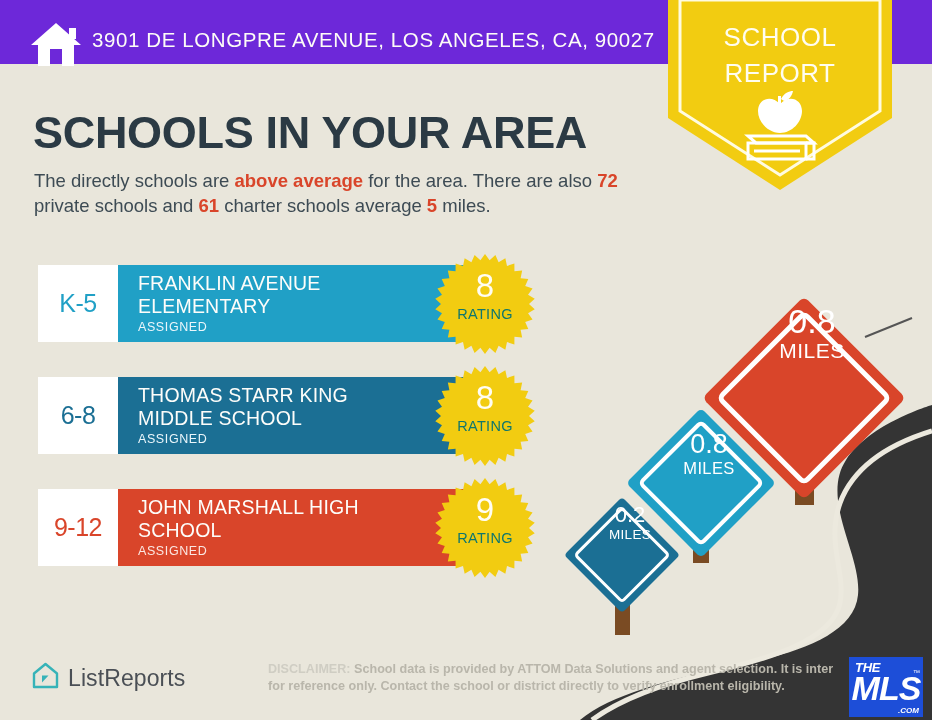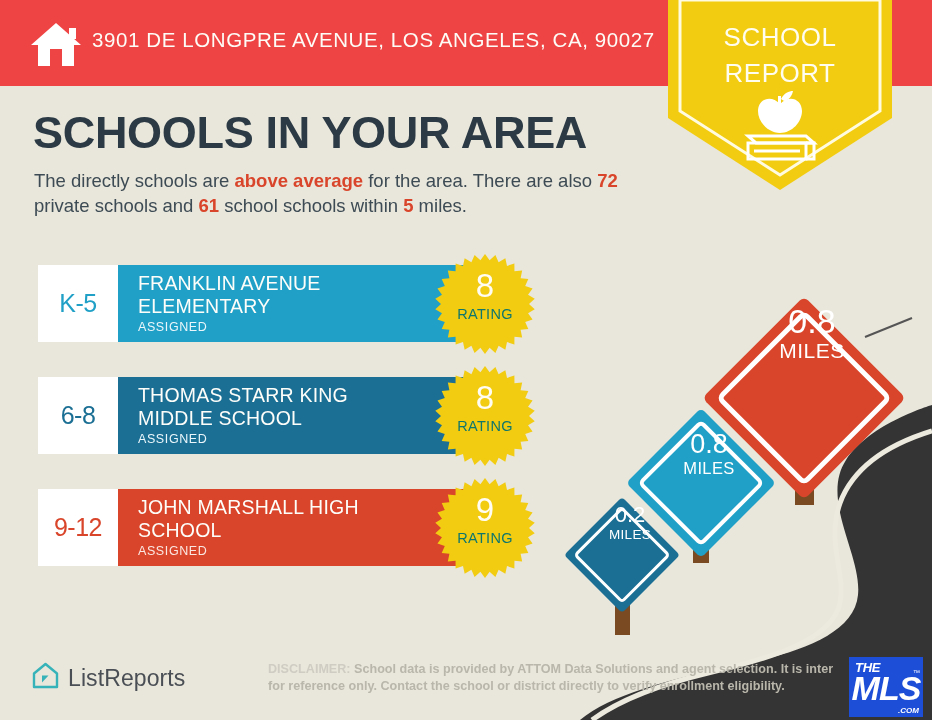--- a/index.html
+++ b/index.html
@@ -6,22 +6,22 @@
   body{
     width:932px;height:720px;overflow:hidden;
     background:#e9e6db;
     font-family:"Liberation Sans","DejaVu Sans",sans-serif;
     position:relative;
   }
   #stage{position:absolute;inset:0;width:932px;height:720px;overflow:hidden;}
 
   
   .header-bar{
-    position:absolute;left:0;top:0;width:932px;height:86px;
-    background:#ef4444;
+    position:absolute;left:0;top:0;width:932px;height:64px;
+    background:#6d28d9;
   }
   .home-icon{position:absolute;left:28px;top:16px;width:56px;height:56px;}
   .addr{
     position:absolute;left:92px;top:28px;
     font-size:20.5px;letter-spacing:.6px;color:#fdfcf7;
     font-weight:400;white-space:nowrap;
   }
 
   
   .pennant{position:absolute;left:668px;top:0;width:224px;height:190px;}
@@ -153,21 +153,21 @@
       <line x1="86" y1="151" x2="132" y2="151" stroke="#ffffff" stroke-width="3"></line>
     </svg>
     <div class="pen-title">
       <span>SCHOOL</span>
       <span class="l2">REPORT</span>
     </div>
   </div>
 
   <div class="headline">SCHOOLS IN YOUR AREA</div>
   <div class="subline">
-    <span>The directly schools are </span><b>above average</b><span> for the area. There are also </span><b>72</b><span> private schools and </span><b>61</b><span> school schools within </span><b>5</b><span> miles.</span>
+    <span>The directly schools are </span><b>above average</b><span> for the area. There are also </span><b>72</b><span> private schools and </span><b>61</b><span> charter schools average </span><b>5</b><span> miles.</span>
   </div>
 
   <div class="row r1" style="top:265px;width:500px;">
     <div class="gradebox">
       <span id="g1" style="color: rgb(32, 160, 198);">K-5</span>
     </div>
     <div class="bar" id="bar1" style="background: rgb(32, 160, 198);"></div>
     <div class="sname">FRANKLIN AVENUE ELEMENTARY</div>
     <div class="assigned">ASSIGNED</div>
     <div class="starburst">

